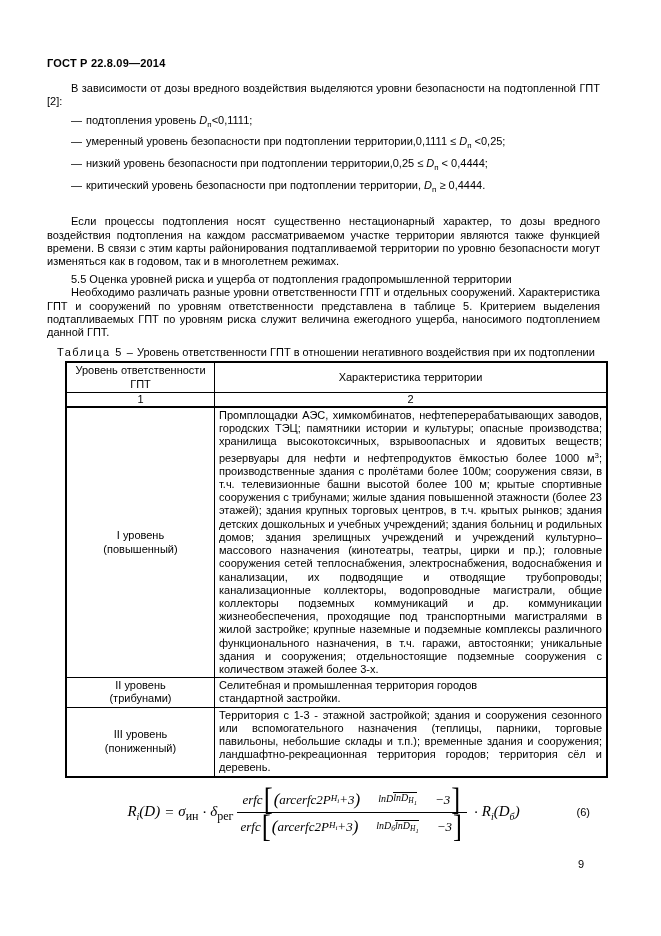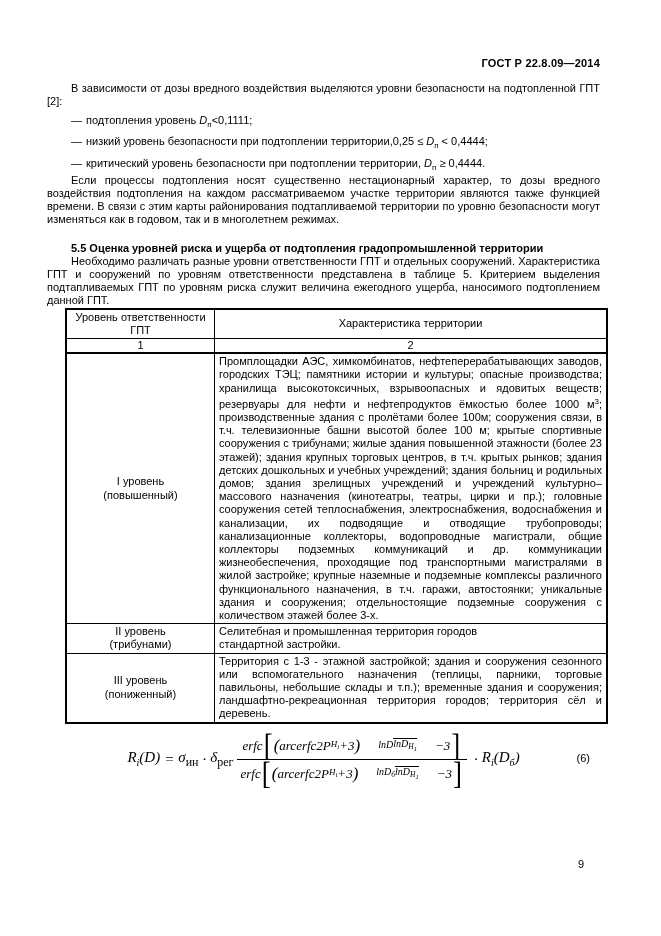--- a/index.html
+++ b/index.html
@@ -8,29 +8,29 @@
     width:661px; height:936px;
     background:#ffffff;
     box-sizing:border-box;
     padding:57px 61px 0 47px;
     overflow:hidden;
     font-family:"Liberation Sans", sans-serif;
     font-size:11px;
     line-height:13.2px;
     color:#000;
   }
-  .doc-header { text-align:right; font-weight:bold; letter-spacing:0.2px; }
+  .doc-header { text-align:left; font-weight:bold; letter-spacing:0.2px; }
   .para { text-align:justify; text-indent:24px; }
   .p-intro { margin-top:12px; }
   .dash-item { margin-top:5px; }
   .dash { margin-right:4px; }
   .dvar { font-style:italic; }
   .svar { font-size:8px; vertical-align:-2.5px; }
-  .p-body { margin-top:0; }
-  .sec-heading { font-weight:bold; text-indent:24px; margin-top:15px; }
+  .p-body { margin-top:20px; }
+  .sec-heading { font-weight:normal; text-indent:24px; margin-top:5px; }
   .tbl-caption { margin:7px 0 2px 10px; text-align:justify; }
   .cap-label { letter-spacing:1.5px; }
   .cap-sep { margin:0 4px; }
 
   table.resp {
     margin-left:18px;
     width:543px;
     border-collapse:collapse;
     border:2px solid #000;
     table-layout:fixed;
@@ -85,33 +85,39 @@
 <div class="page">
 
   <div class="doc-header">ГОСТ Р 22.8.09—2014</div>
 
   <div class="para p-intro">В зависимости от дозы вредного воздействия выделяются уровни безопасности на подтопленной ГПТ [2]:</div>
 
   <div class="para dash-item">
     <span class="dash">—</span><span>подтопления уровень </span><span class="dvar">D</span><span class="svar">п</span><span>&lt;0,1111;</span>
   </div>
   <div class="para dash-item">
+    <span class="dash">—</span><span>умеренный уровень безопасности при подтоплении территории,0,1111 ≤ </span><span class="dvar">D</span><span class="svar">п</span><span> &lt;0,25;</span>
+  </div>
+  <div class="para dash-item">
     <span class="dash">—</span><span>низкий уровень безопасности при подтоплении территории,0,25 ≤ </span><span class="dvar">D</span><span class="svar">п</span><span> &lt; 0,4444;</span>
   </div>
   <div class="para dash-item">
     <span class="dash">—</span><span>критический уровень безопасности при подтоплении территории, </span><span class="dvar">D</span><span class="svar">п</span><span> ≥ 0,4444.</span>
   </div>
 
   <div class="para p-body">Если процессы подтопления носят существенно нестационарный характер, то дозы вредного воздействия подтопления на каждом рассматриваемом участке территории являются также функцией времени. В связи с этим карты районирования подтапливаемой территории по уровню безопасности могут изменяться как в годовом, так и в многолетнем режимах.</div>
 
   <div class="sec-heading">5.5 Оценка уровней риска и ущерба от подтопления градопромышленной территории</div>
 
 
   <div class="para">Необходимо различать разные уровни ответственности ГПТ и отдельных сооружений. Характеристика ГПТ и сооружений по уровням ответственности представлена в таблице 5. Критерием выделения подтапливаемых ГПТ по уровням риска служит величина ежегодного ущерба, наносимого подтоплением данной ГПТ.</div>
 
+  <div class="tbl-caption">
+    <span class="cap-label">Таблица 5</span><span class="cap-sep">–</span><span>Уровень ответственности ГПТ в отношении негативного воздействия при их подтоплении</span>
+  </div>
 
   <table class="resp">
     <tbody>
         <tr class="hdr">
       <td class="c1">Уровень ответственности ГПТ</td>
       <td>Характеристика территории</td>
     </tr>
     <tr class="nums">
       <td class="c1">1</td>
       <td>2</td>

